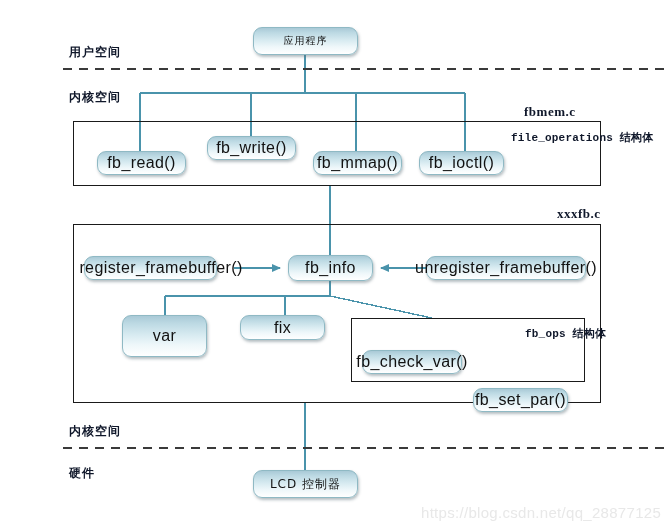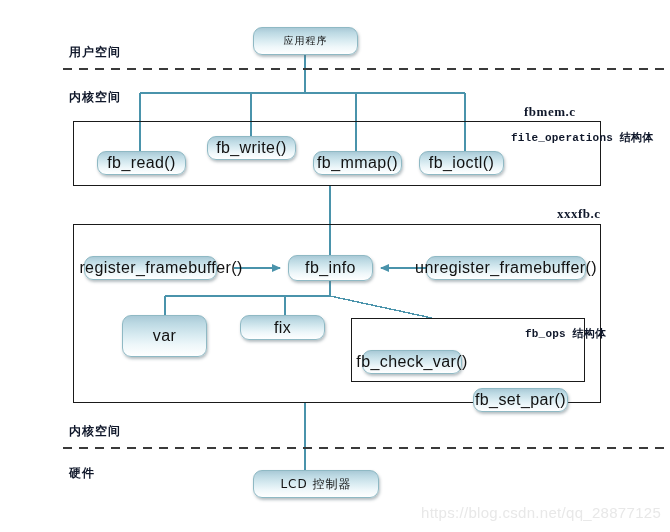--- a/index.html
+++ b/index.html
@@ -179,17 +179,17 @@
   <div class="node" style="left:426px; top:256px; width:160px; height:24px;">unregister_framebuffer()</div>
 
   <div class="node" style="left:122px; top:315px; width:85px; height:42px;">var</div>
 
   <div class="node" style="left:240px; top:315px; width:85px; height:25px;">fix</div>
 
   <div class="node" style="left:362px; top:350px; width:100px; height:24px;">fb_check_var()</div>
 
   <div class="node" style="left:473px; top:350px; width:95px; height:24px;margin-top:38px;">fb_set_par()</div>
 
-  <div class="node cjk" style="left:253px; top:470px; width:126px; height:28px; font-size:12px;">LCD 控制器</div>
+  <div class="node cjk" style="left:253px; top:470px; width:105px; height:28px; font-size:12px;">LCD 控制器</div>
 
   <div class="watermark" style="left:421px; top:504px;">https://blog.csdn.net/qq_28877125</div>
 
 </div>
 
 </body></html>

